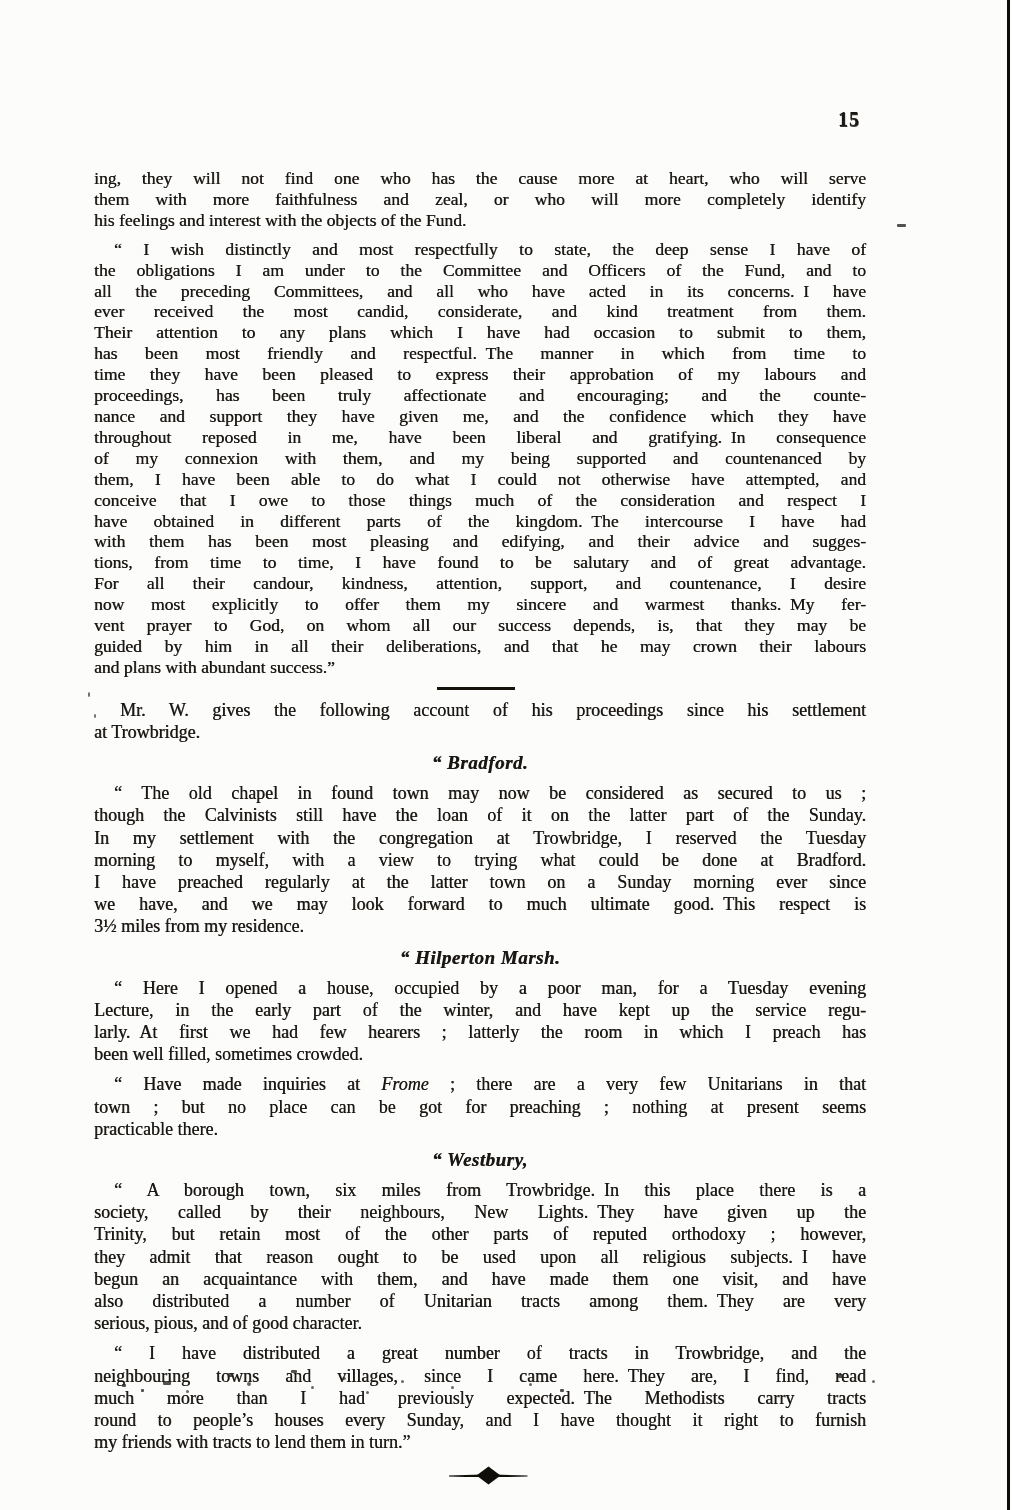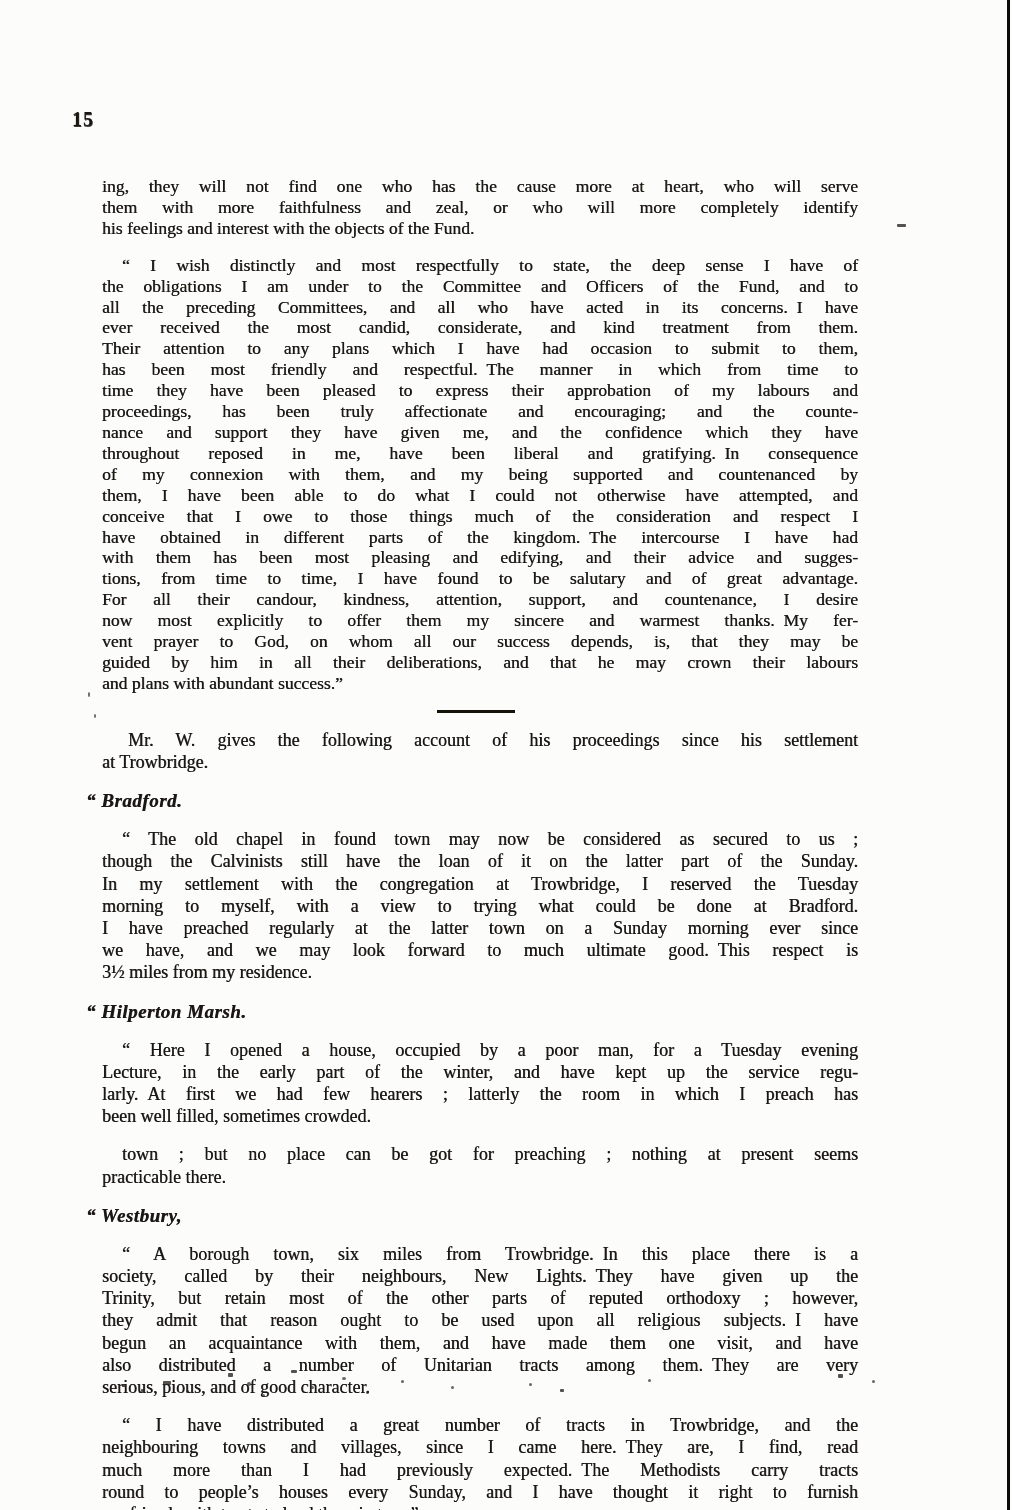--- a/index.html
+++ b/index.html
@@ -16,52 +16,53 @@
     color: #191613;
   }
   .scan-edge {
     position: absolute; top: 0; right: 2px;
     width: 3px; height: 100%;
     background: #0c0c0c;
   }
   .page-number {
     position: absolute;
     top: 108px; left: 86px; width: 788px;
-    text-align: left;
+    text-align: right;
     transform: translateX(-14px);
     font-size: 20px; font-weight: 700;
     letter-spacing: 1px;
     text-shadow: 0.5px 0.5px 0.6px rgba(25,20,12,0.85);
   }
   .text-block {
     position: absolute;
     top: 160px; left: 86px;
     width: 788px;
   }
-  .para { margin: 16px; }
+  .para { margin: 8px; }
   .line {
     text-align: justify;
     text-align-last: justify;
     white-space: nowrap;
     text-shadow: 0.4px 0.4px 0.5px rgba(25,20,12,0.75);
   }
   .line:last-child { text-align-last: left; }
   .blockA .line { font-size: 17.6px; line-height: 20.9px; }
   .blockB .line { font-size: 18px;  line-height: 22.2px; }
   .indent .line:first-child { text-indent: 20px; }
   .intro .line:first-child { text-indent: 26px; }
   .divider {
     width: 78px;
     border: none;
     border-top: 3px solid #151209;
     margin: 9px auto 9px;
     transform: translateX(-4px);
   }
   .heading {
     margin: 3px 0 1px;
+    text-align: center;
     font-style: italic;
     font-weight: 700;
     font-size: 19px;
     line-height: 23px;
     letter-spacing: 0.5px;
     text-shadow: 0.4px 0.4px 0.5px rgba(25,20,12,0.8);
   }
   .ornament {
     margin-top: 14px;
     display: flex;
@@ -153,20 +154,21 @@
     <h3 class="heading">“ Hilperton Marsh.</h3>
 
     <div class="para blockB indent">
         <div class="line">“ Here I opened a house, occupied by a poor man, for a Tuesday evening</div>
         <div class="line">Lecture, in the early part of the winter, and have kept up the service regu-</div>
         <div class="line">larly. At first we had few hearers ; latterly the room in which I preach has</div>
         <div class="line">been well filled, sometimes crowded.</div>
       </div>
 
     <div class="para blockB indent">
+        <div class="line">“ Have made inquiries at <i>Frome</i> ; there are a very few Unitarians in that</div>
         <div class="line">town ; but no place can be got for preaching ; nothing at present seems</div>
         <div class="line">practicable there.</div>
       </div>
 
     <h3 class="heading">“ Westbury,</h3>
 
     <div class="para blockB indent">
         <div class="line">“ A borough town, six miles from Trowbridge. In this place there is a</div>
         <div class="line">society, called by their neighbours, New Lights. They have given up the</div>
         <div class="line">Trinity, but retain most of the other parts of reputed orthodoxy ; however,</div>

